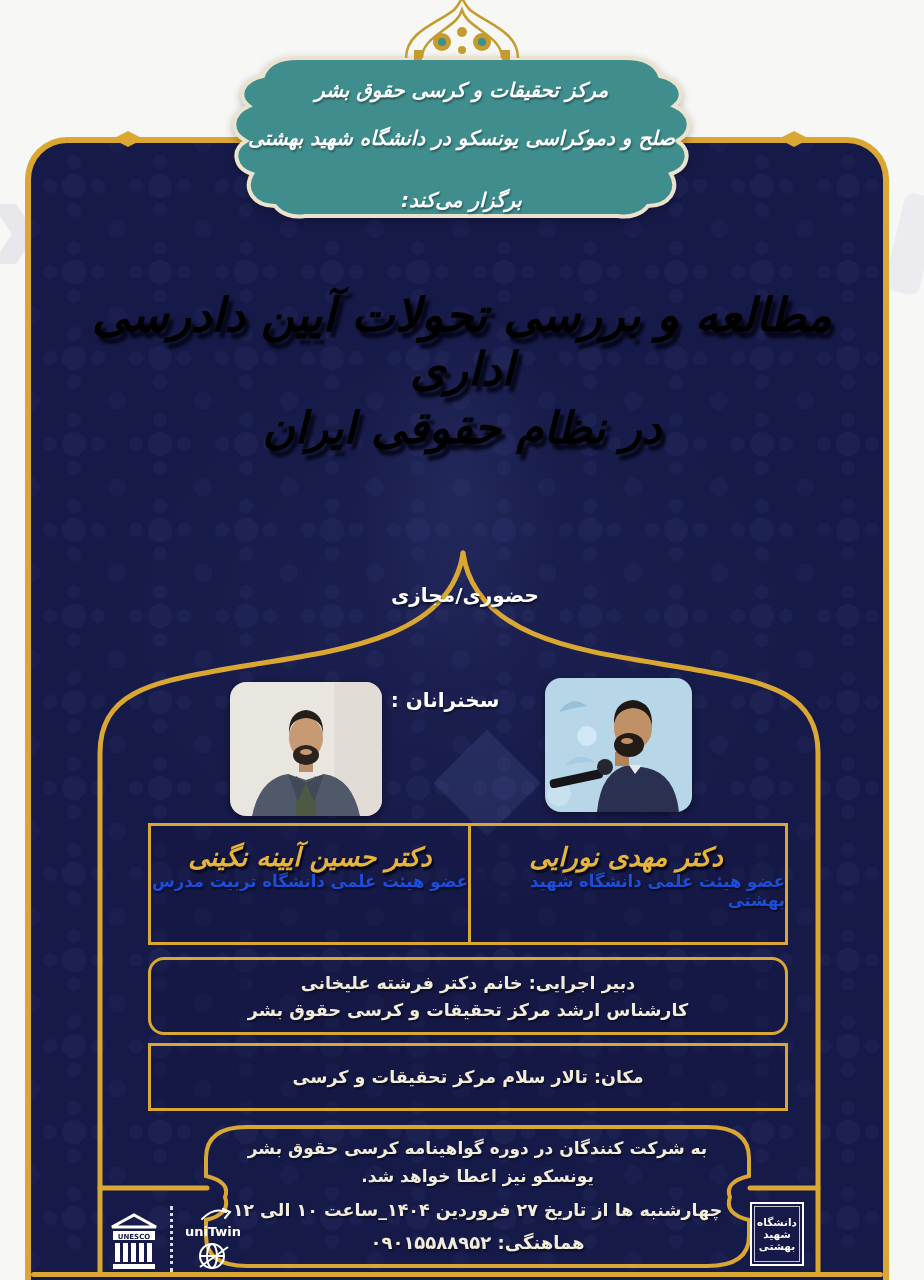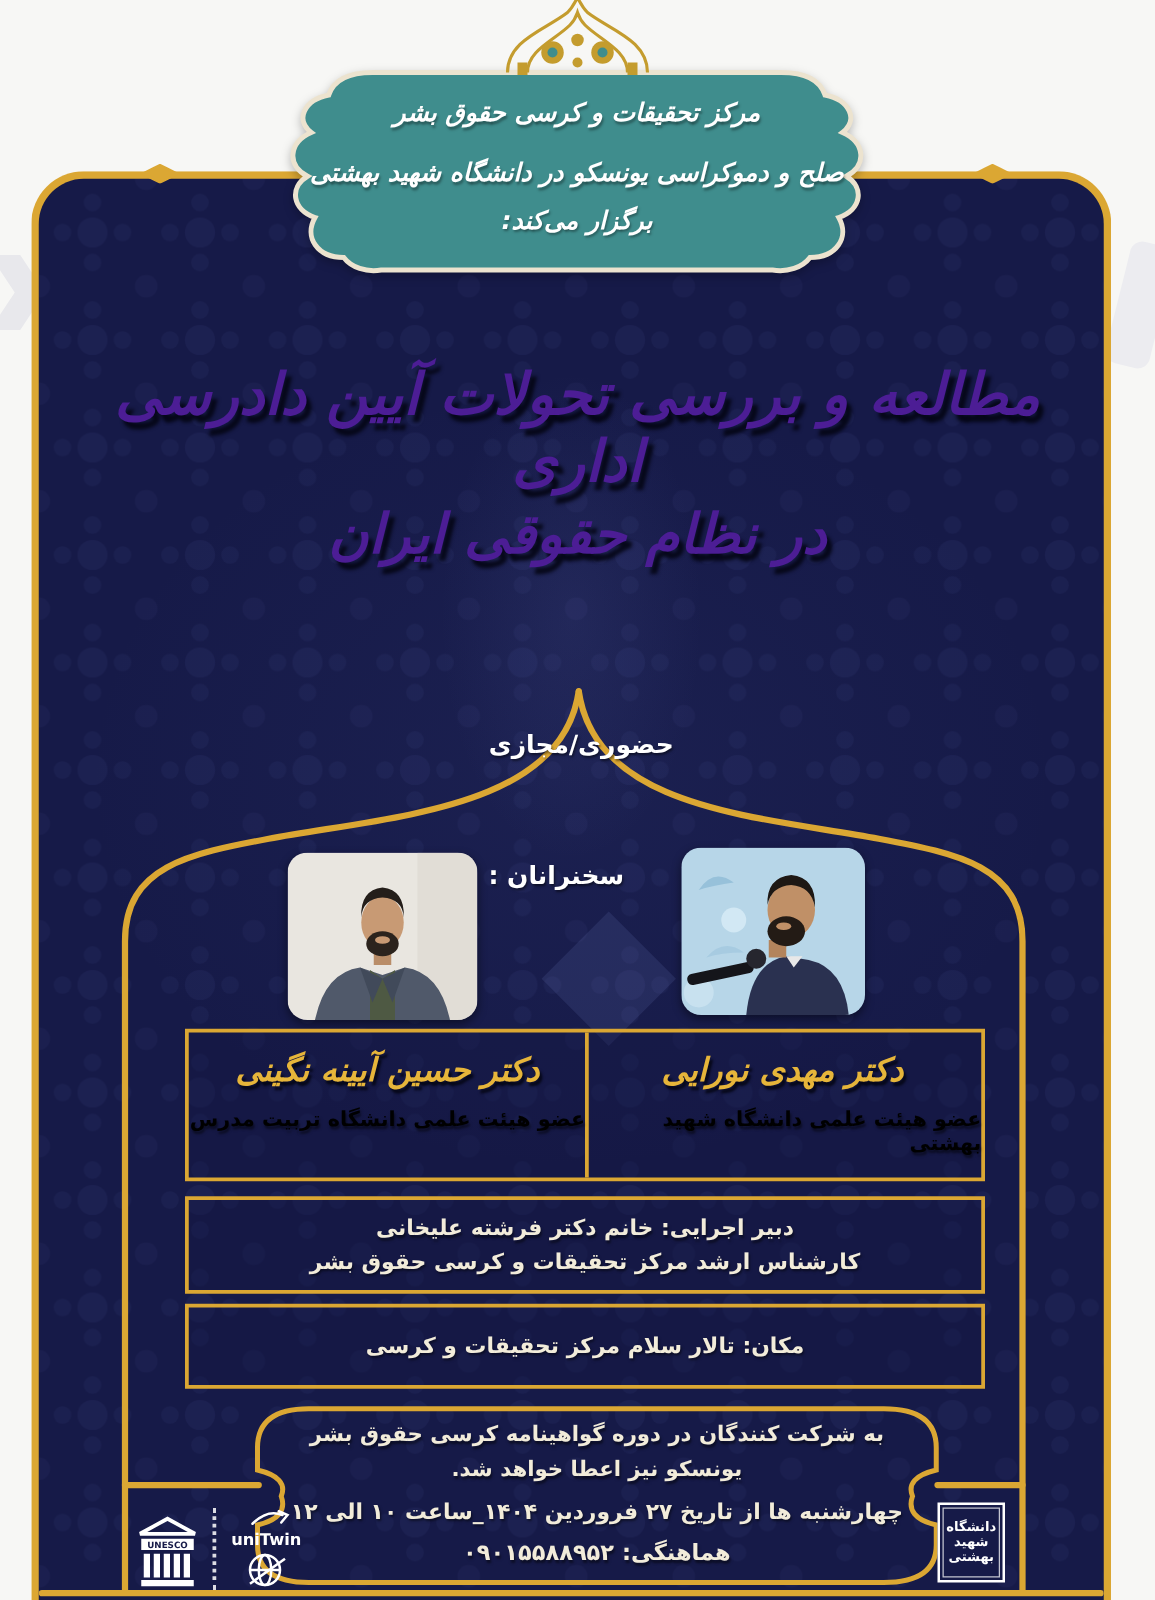--- a/index.html
+++ b/index.html
@@ -33,27 +33,27 @@
   .frame-diamond.left{left:112px;}
   .frame-diamond.right{left:778px;}
 
   
   .banner{position:absolute;left:228px;top:52px;width:467px;height:170px;font-style:italic;}
   .banner svg{position:absolute;left:0;top:0;filter:drop-shadow(0 3px 4px rgba(0,0,0,0.25));}
   .banner .bline{position:absolute;left:20px;right:20px;text-align:center;color:#ffffff;
     font-weight:bold;font-size:20px;direction:rtl;text-shadow:1px 2px 2px rgba(0,0,0,0.35);}
   .bline.l1{top:26px;}
   .bline.l2{top:74px;}
-  .bline.l3{top:112px;}
+  .bline.l3{top:136px;}
 
   .ornament{position:absolute;left:396px;top:-2px;}
 
   
   .title-line{position:absolute;left:70px;width:784px;text-align:center;direction:rtl;
-    color:#4c1d95;font-weight:bold;font-style:italic;
+    color:#000000;font-weight:bold;font-style:italic;
     text-shadow:4px 6px 3px rgba(4,6,20,0.9);}
   .title-line.t1{top:288px;font-size:46px;}
   .title-line.t2{top:402px;font-size:44px;}
 
   .mode-label{position:absolute;left:340px;top:583px;width:250px;text-align:center;direction:rtl;
     color:#ffffff;font-weight:bold;font-size:20px;text-shadow:1px 2px 2px rgba(0,0,0,0.5);}
   .speakers-label{position:absolute;left:355px;top:688px;width:180px;text-align:center;direction:rtl;
     color:#ffffff;font-weight:bold;font-size:20px;text-shadow:1px 2px 2px rgba(0,0,0,0.5);}
 
   .photo{position:absolute;border-radius:16px;overflow:hidden;box-shadow:0 3px 8px rgba(0,0,0,0.45);}
@@ -62,24 +62,24 @@
 
   
   .gold-box{position:absolute;border:3px solid #dba733;background:rgba(20,24,66,0.35);}
   .names-box{left:148px;top:823px;width:640px;height:122px;}
   .name-cell{position:absolute;top:0;bottom:0;display:flex;flex-direction:column;align-items:center;}
   .name-cell.right{right:0;width:318px;}
   .name-cell.left{left:0;width:318px;}
   .name-divider{position:absolute;left:317px;top:0;bottom:0;width:3px;background:#dba733;}
   .speaker-name{margin-top:16px;direction:rtl;color:#e6b53a;font-weight:bold;font-style:italic;font-size:26px;
     text-shadow:2px 3px 2px rgba(4,6,20,0.9);}
-  .speaker-affil{margin-top:14px;direction:rtl;color:#000000;font-weight:bold;font-size:16.5px;
+  .speaker-affil{direction:rtl;color:#1d4ed8;font-weight:bold;font-size:16.5px;
     text-shadow:1px 2px 2px rgba(0,0,0,0.5);}
 
-  .secretary-box{left:148px;top:957px;width:640px;height:78px;display:flex;flex-direction:column;justify-content:center;gap:7px;}
+  .secretary-box{left:148px;top:957px;width:640px;height:78px;display:flex;flex-direction:column;justify-content:center;gap:7px;border-radius:16px;}
   .location-box{left:148px;top:1043px;width:640px;height:68px;display:flex;flex-direction:column;justify-content:center;gap:6px;}
   .box-line{direction:rtl;text-align:center;color:#f2ecda;font-weight:bold;font-size:17.5px;
     text-shadow:1px 2px 2px rgba(0,0,0,0.5);}
 
   
   .cartouche{position:absolute;left:202px;top:1124px;width:551px;height:146px;}
   .cartouche svg{position:absolute;left:0;top:0;}
   .cart-line{position:absolute;left:30px;right:30px;text-align:center;direction:rtl;color:#f2ecda;
     font-weight:bold;text-shadow:1px 2px 2px rgba(0,0,0,0.5);}
   .cert1{top:14px;font-size:17px;}

